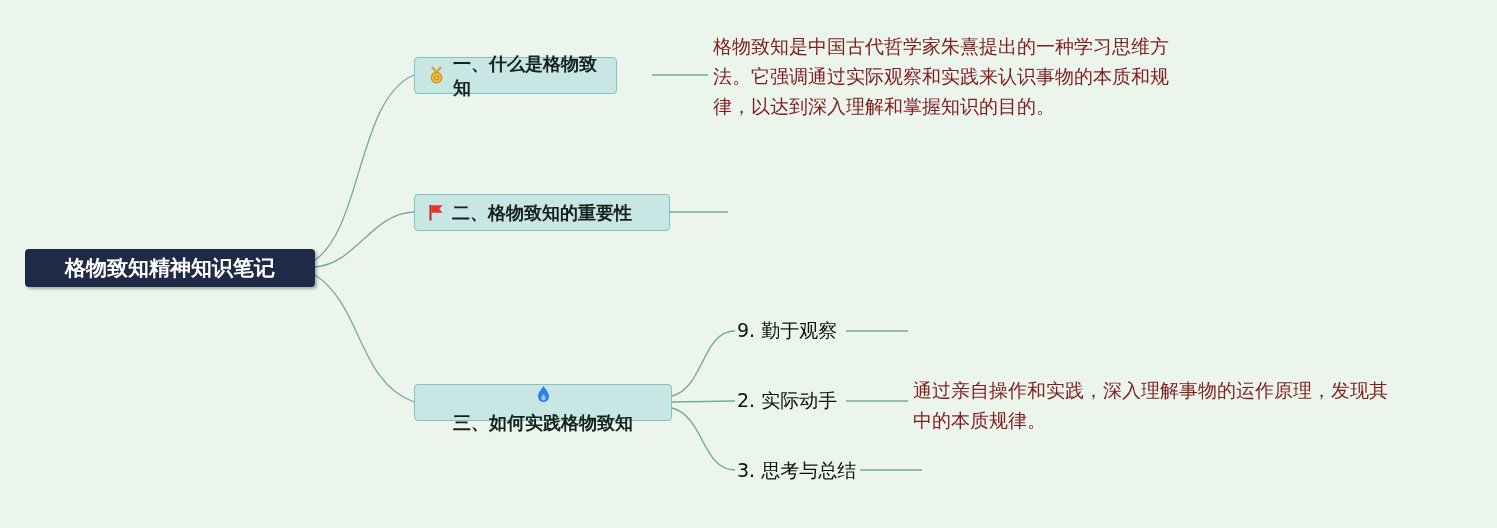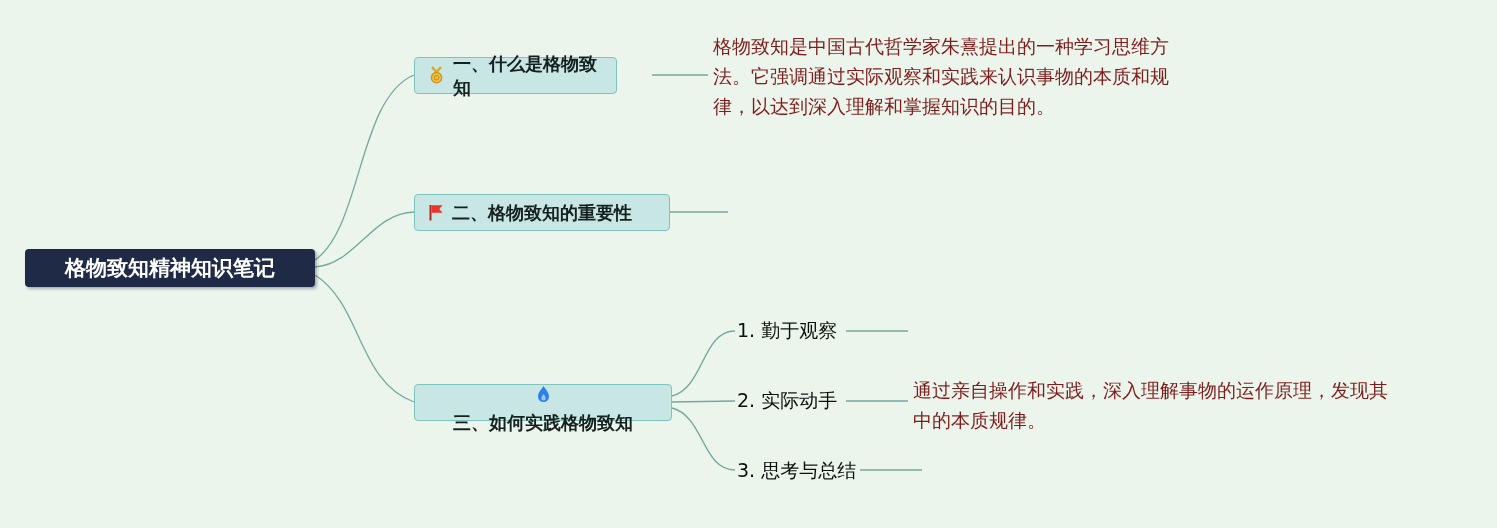--- a/index.html
+++ b/index.html
@@ -133,20 +133,20 @@
   <div class="node branch-node b3">
     <span class="icon">
       <svg width="17" height="19" viewBox="0 0 17 19">
         <path d="M8.5 1 C6 5 3 7.5 3 11.5 a5.5 5.5 0 0 0 11 0 C14 7.5 11 5 8.5 1 Z" fill="#2f7fe8"></path>
         <path d="M8.5 9 C7.3 10.8 6.3 11.7 6.3 13.2 a2.2 2.2 0 0 0 4.4 0 C10.7 11.7 9.7 10.8 8.5 9 Z" fill="#9cc4f5"></path>
       </svg>
     </span>
     <span>三、如何实践格物致知</span>
   </div>
 
-  <div class="child-label c1">1. 勤于观察</div>
+  <div class="child-label c1">9. 勤于观察</div>
 
   <div class="child-label c2">2. 实际动手</div>
   <div class="desc cd2">通过亲自操作和实践，深入理解事物的运作原理，发现其中的本质规律。</div>
 
   <div class="child-label c3">3. 思考与总结</div>
 
 </div>
 
 </body></html>

